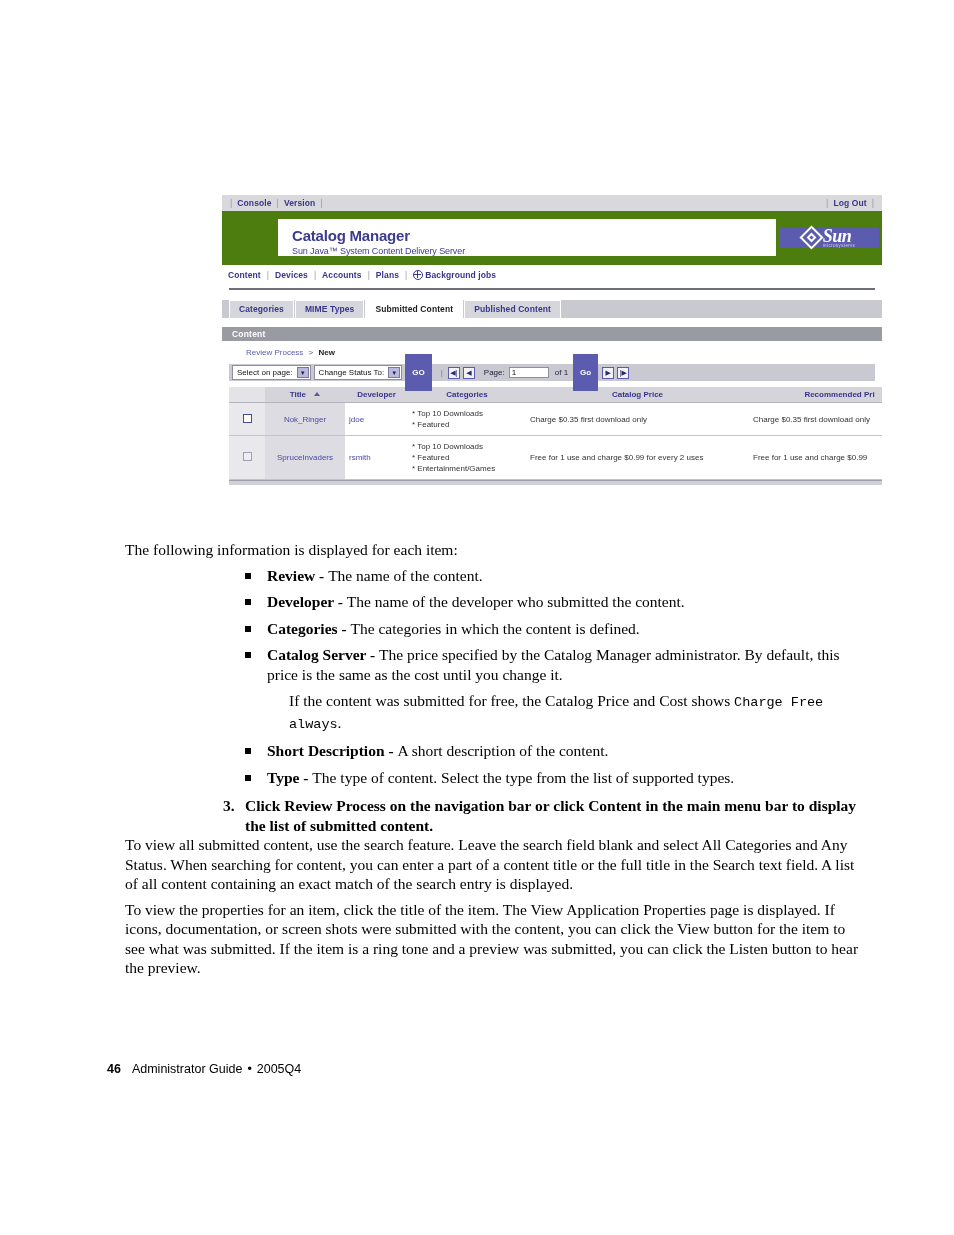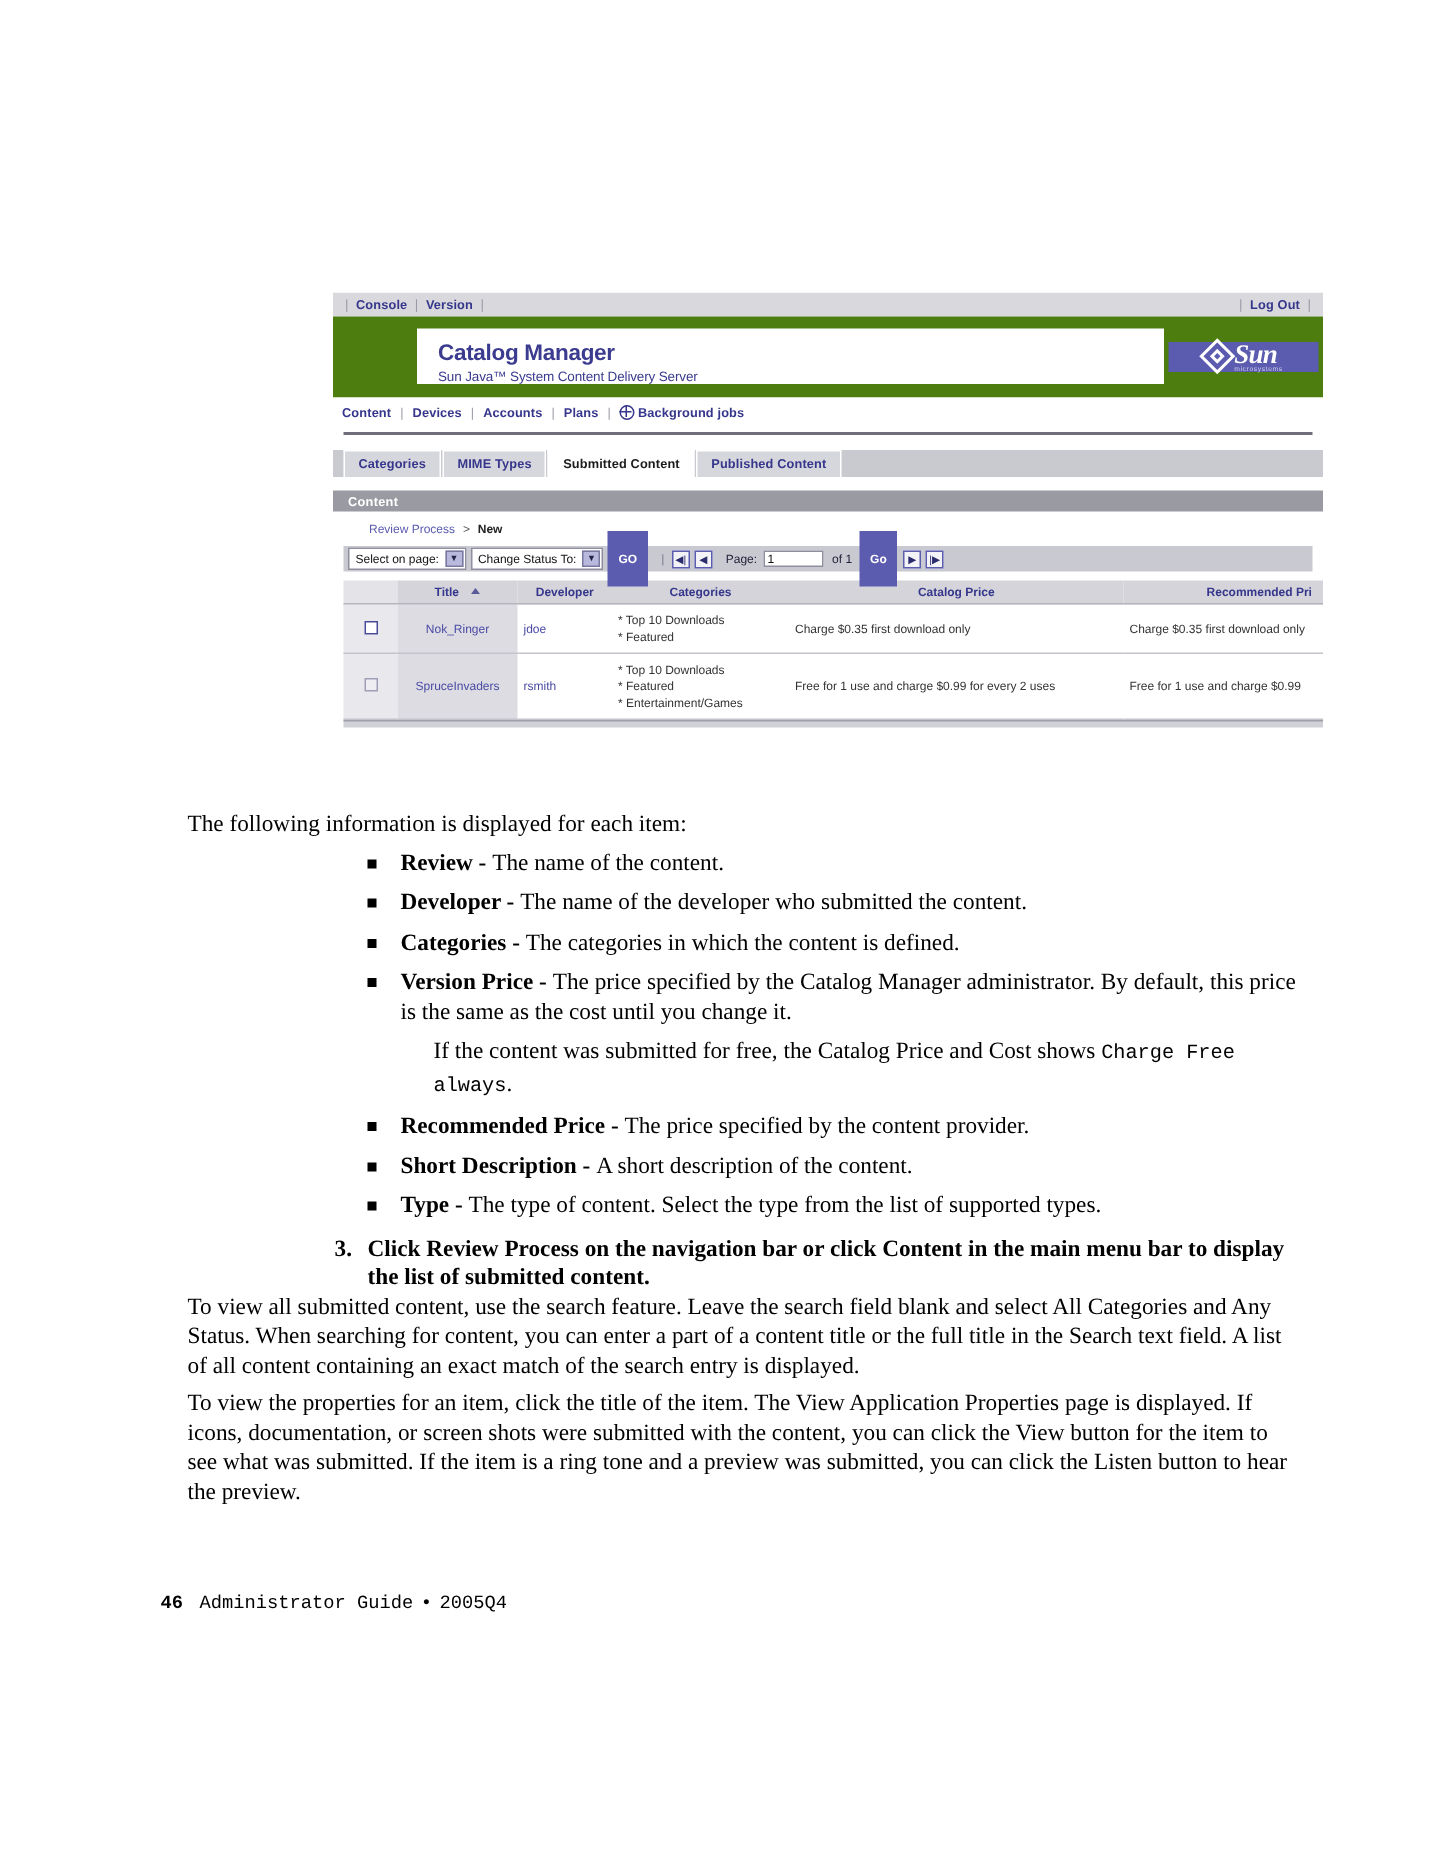--- a/index.html
+++ b/index.html
@@ -446,21 +446,21 @@
   .body-para {
     margin-left: 120px;
     margin-top: 10px;
   }
 
   
   .footer {
     position: absolute;
     left: 107px;
     top: 1062px;
-    font-family: Liberation Mono, monospace;
+    font-family: Liberation Sans, sans-serif;
     font-size: 12.5px;
     color: #000;
   }
   .footer .pnum { font-weight: bold; margin-right: 11px; }
   .footer .dot { margin: 0 5px; }
 </style>
 </head>
 <body>
 
 <div class="figure">
@@ -605,25 +605,22 @@
     <li>
       <b>Review - </b><span>The name of the content.</span>
     </li>
     <li>
       <b>Developer - </b><span>The name of the developer who submitted the content.</span>
     </li>
     <li>
       <b>Categories - </b><span>The categories in which the content is defined.</span>
     </li>
     <li>
-      <b>Version Price - </b><span>The price specified by the Catalog Manager administrator. By default, this price is the same as the cost until you change it.</span>
+      <b>Catalog Server - </b><span>The price specified by the Catalog Manager administrator. By default, this price is the same as the cost until you change it.</span>
       <div class="sub-para"><span>If the content was submitted for free, the Catalog Price and Cost shows </span><span class="mono">Charge Free always</span><span>.</span></div>
-    </li>
-    <li>
-      <b>Recommended Price - </b><span>The price specified by the content provider.</span>
     </li>
     <li>
       <b>Short Description - </b><span>A short description of the content.</span>
     </li>
     <li>
       <b>Type - </b><span>The type of content. Select the type from the list of supported types.</span>
     </li>
   </ul>
 
   <div class="step">

